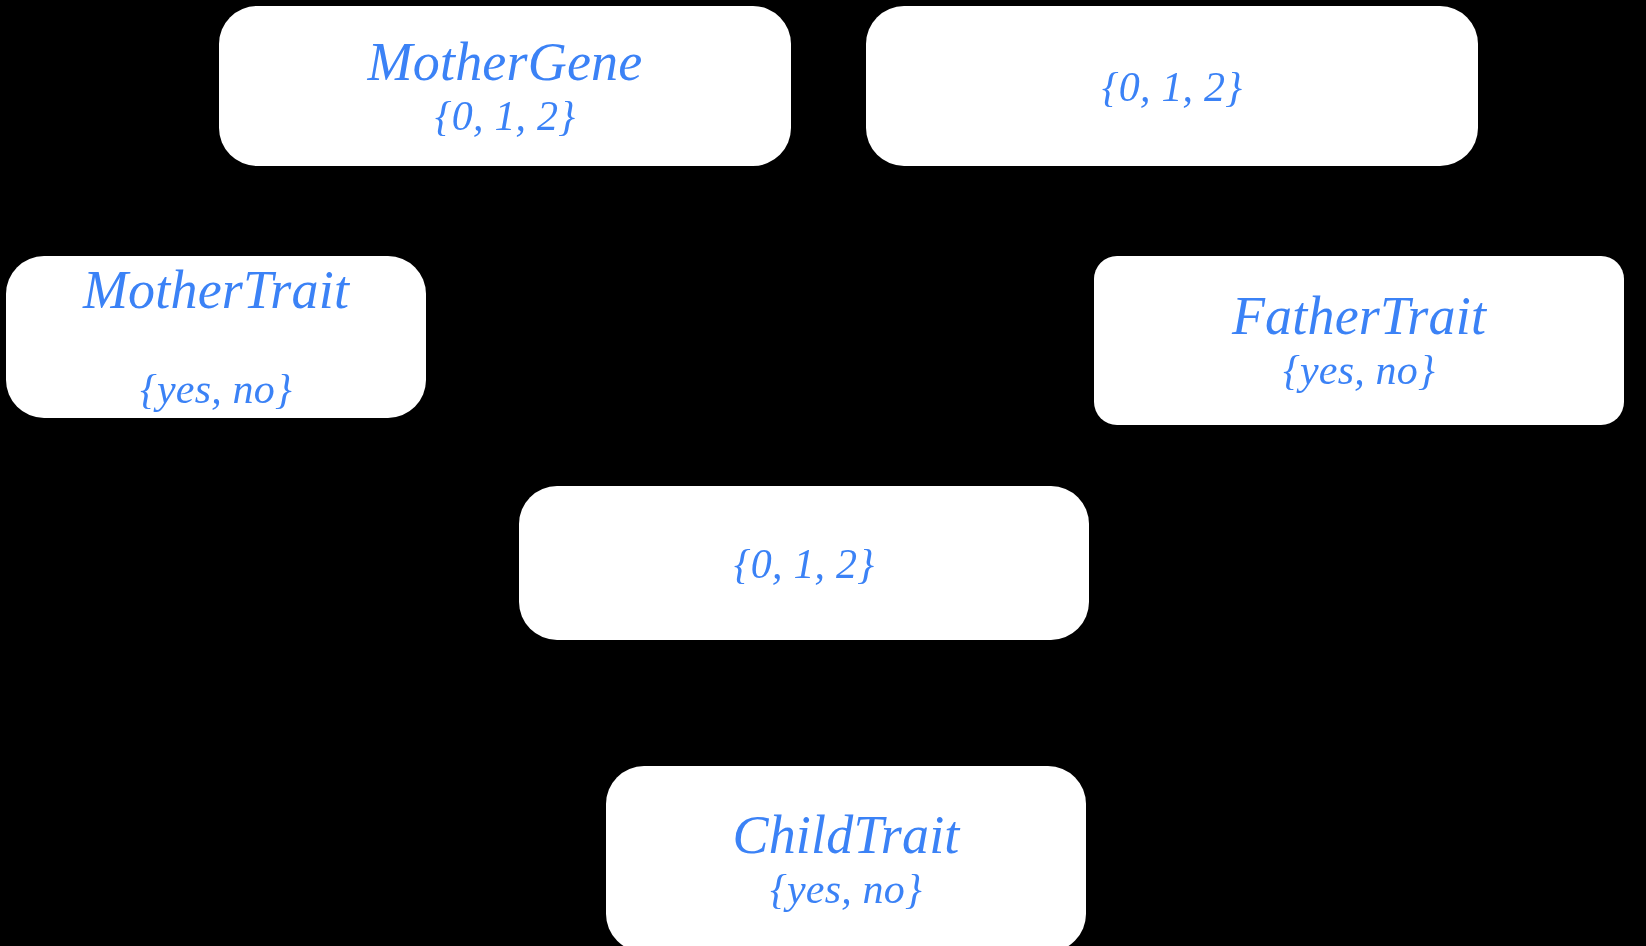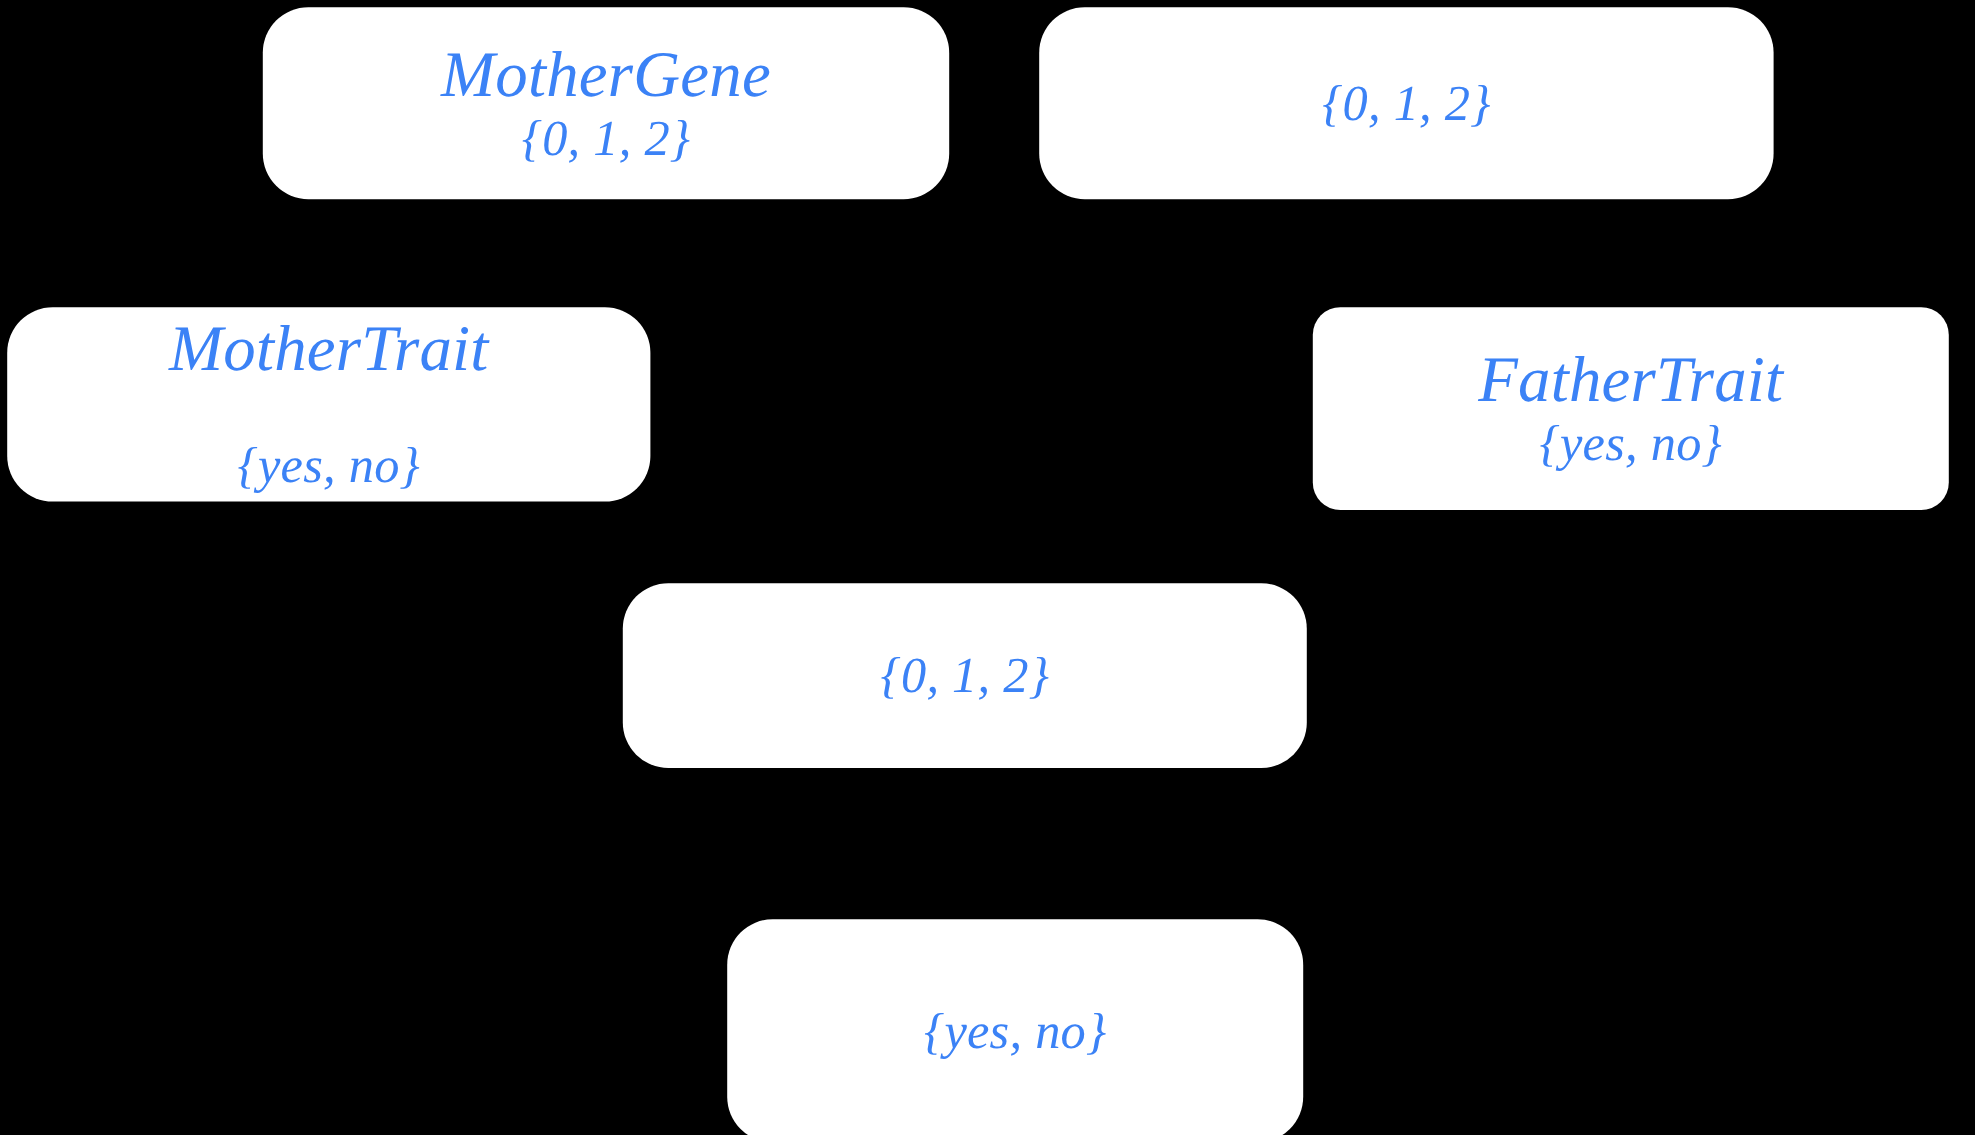--- a/index.html
+++ b/index.html
@@ -37,21 +37,21 @@
     font-weight: 400;
     white-space: nowrap;
     letter-spacing: 0.2px;
   }
   .node .line1 { font-size: 54px; }
   .node .line2 { font-size: 42px; margin-top: 3px; }
 
   
   #node-mother-gene  { left: 219px;  top: 6px;   width: 572px;  height: 160px; }
   #node-father-gene  { left: 866px;  top: 6px;   width: 612px;  height: 160px; }
-  #node-mother-trait { left: 6px;    top: 256px; width: 536px;  height: 162px; gap: 45px; }
+  #node-mother-trait { left: 6px;    top: 256px; width: 420px;  height: 162px; gap: 45px; }
   #node-father-trait { left: 1094px; top: 256px; width: 530px;  height: 169px; border-radius: 23px; }
   #node-child-gene   { left: 519px;  top: 486px; width: 570px;  height: 154px; }
   #node-child-trait  { left: 606px;  top: 766px; width: 480px;  height: 186px; }
 </style>
 </head>
 <body>
 
 <div id="canvas">
 
   <div class="node" id="node-mother-gene">
@@ -71,16 +71,17 @@
   <div class="node" id="node-father-trait">
     <span class="line1">FatherTrait</span>
     <span class="line2">{yes, no}</span>
   </div>
 
   <div class="node" id="node-child-gene">
     <span class="line2">{0, 1, 2}</span>
   </div>
 
   <div class="node" id="node-child-trait">
+    <span class="line1">ChildTrait</span>
     <span class="line2">{yes, no}</span>
   </div>
 
 </div>
 
 </body></html>

